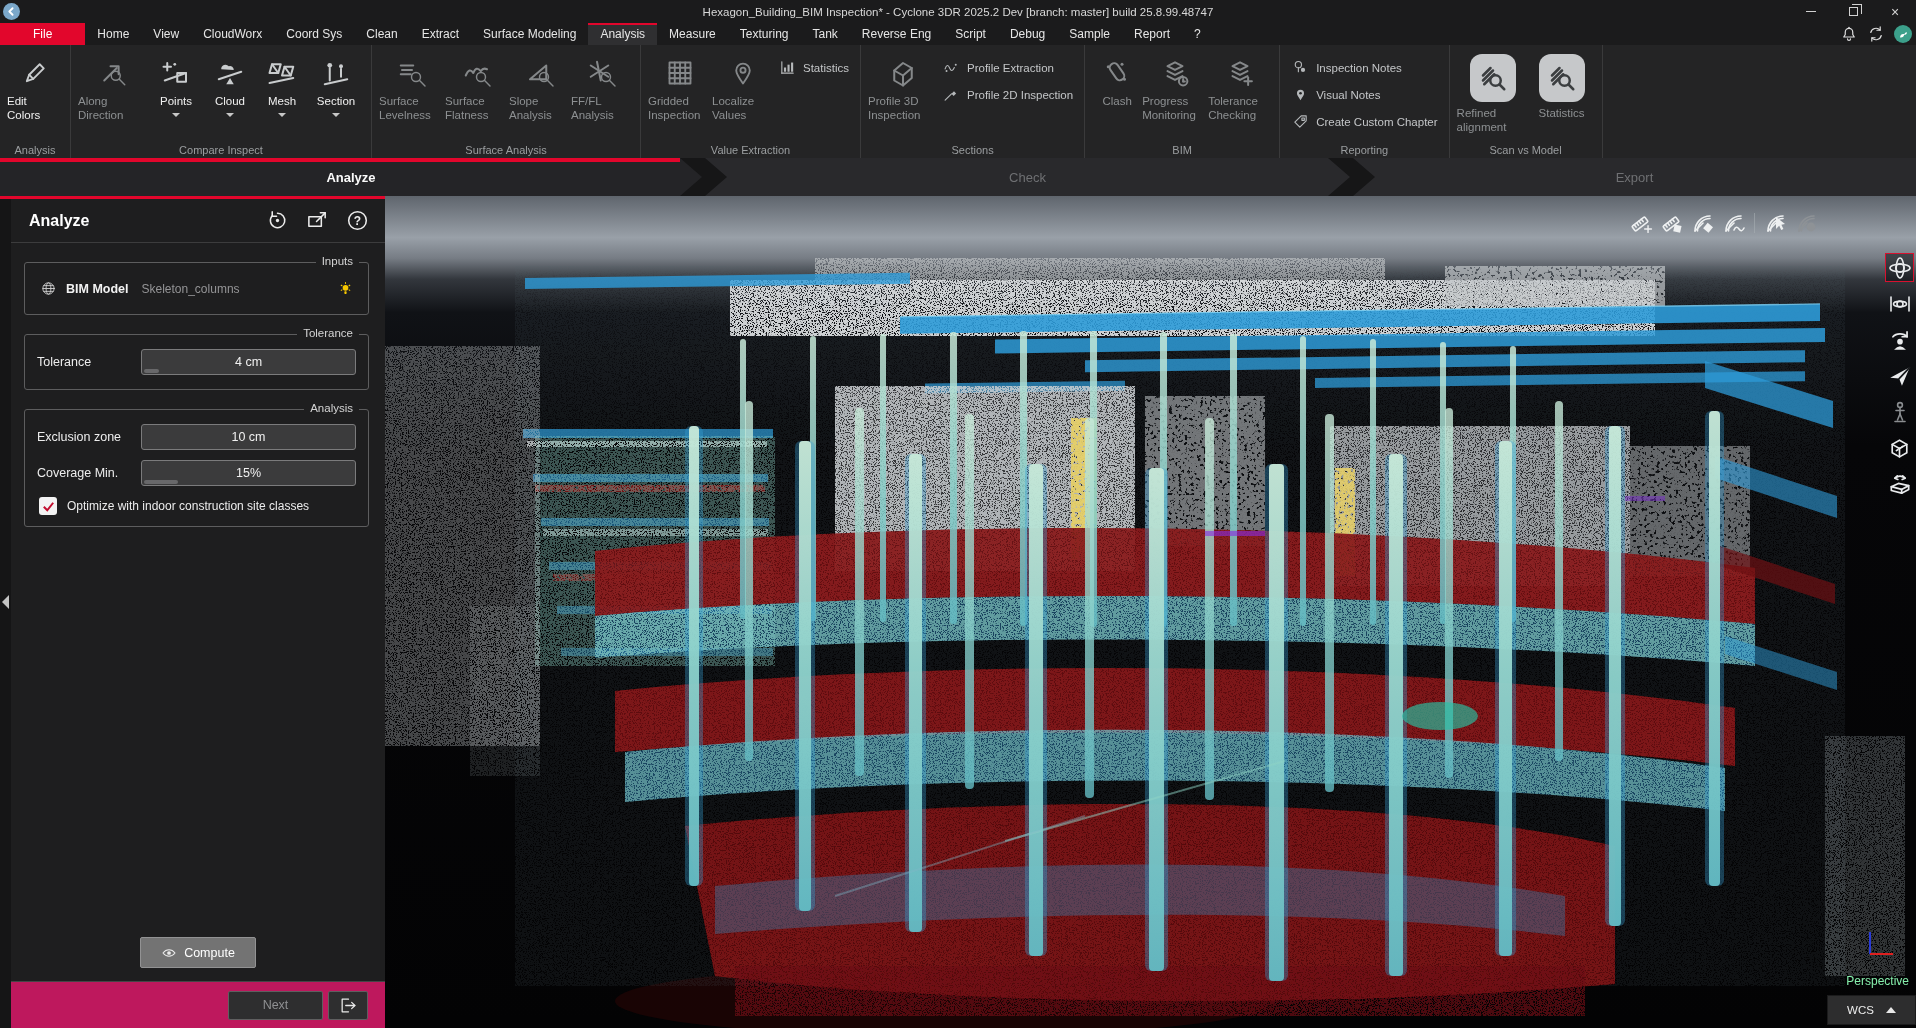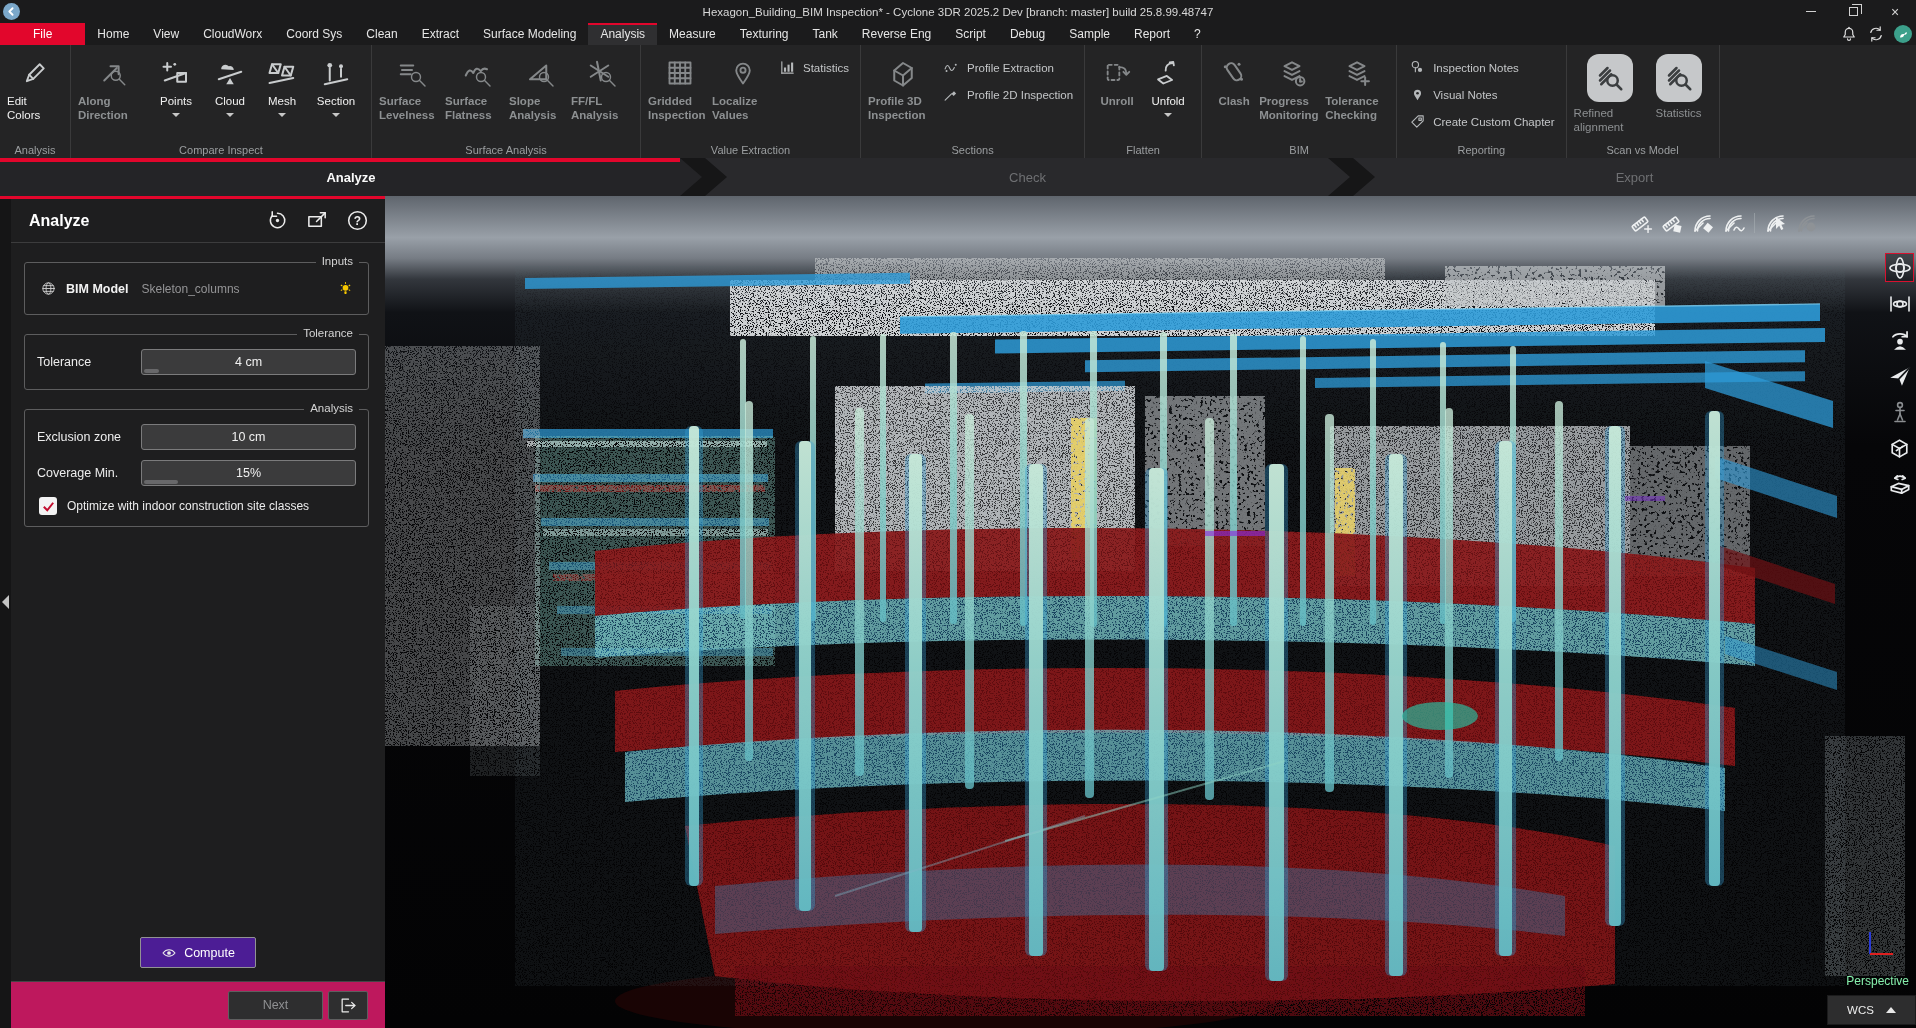--- a/index.html
+++ b/index.html
@@ -26,21 +26,21 @@
   .mr-ic{width:18px;height:18px;color:#dedede;}
   .status-circle{width:18px;height:18px;border-radius:50%;background:#3ca08b;display:flex;align-items:center;justify-content:center;}
 
   
   .ribbon{position:absolute;top:45px;left:0;right:0;height:113px;background:#242425;display:flex;align-items:stretch;}
   .rgroup{position:relative;display:flex;align-items:flex-start;padding:3px 7px 16px 7px;border-right:1px solid #3a3a3b;}
   .rgroup-name{position:absolute;bottom:2px;left:0;right:0;text-align:center;font-size:11px;color:#9b9ea0;white-space:nowrap;}
   .rbtn{width:60px;display:flex;flex-direction:column;align-items:center;padding-top:7px;cursor:default;}
   .rbtn .ric{width:36px;height:36px;display:flex;align-items:center;justify-content:center;color:#c9ccce;}
   .rbtn .rlbl{margin-top:4px;font-size:11.5px;line-height:1.18;color:#f0f0f0;}
-  .rbtn.disabled .rlbl{color:#8d9092;font-weight:bold;}
+  .rbtn.disabled .rlbl{color:#8d9092;}
   .rbtn.disabled .ric{color:#85888a;}
   .drop{width:0;height:0;border:4px solid transparent;border-top-color:#c7c7c7;border-bottom:none;margin-top:4px;}
   .rsmall-col{display:flex;flex-direction:column;gap:8px;padding:10px 4px 0 4px;}
   .rsmall{display:flex;align-items:center;gap:6px;font-size:11.5px;color:#c4c6c8;white-space:nowrap;}
   .rsmall .ric{width:19px;height:19px;color:#b5b8ba;display:flex;align-items:center;justify-content:center;}
   .tilebtn{width:72px;display:flex;flex-direction:column;align-items:center;padding-top:6px;}
   .tile{width:46px;height:48px;border-radius:12px;background:#c6c8ca;display:flex;align-items:center;justify-content:center;color:#3b3e40;}
   .tilebtn .rlbl{margin-top:5px;font-size:11.5px;line-height:1.18;color:#8d9092;}
 
   
@@ -71,21 +71,21 @@
   .in-name{font-size:12.5px;font-weight:bold;color:#f2f2f2;white-space:nowrap;}
   .in-val{font-size:12px;color:#949496;margin-left:4px;white-space:nowrap;overflow:hidden;text-overflow:ellipsis;}
   .in-bulb{margin-left:auto;width:17px;height:17px;flex:0 0 auto;}
   .frow{display:flex;align-items:center;height:36px;}
   .frow .f-lbl{width:104px;font-size:12.5px;color:#ededed;flex:0 0 auto;}
   .fbox{position:relative;flex:1;height:26px;background:#3b3b3c;border:1px solid #7b7b7c;border-radius:3px;display:flex;align-items:center;justify-content:center;font-size:12.5px;color:#f0f0f0;}
   .fnotch{position:absolute;left:2px;bottom:1px;height:4px;background:#68686a;border-radius:2px;}
   .cbrow{display:flex;align-items:center;gap:10px;margin:6px 2px 2px 2px;}
   .cbox{width:18px;height:18px;background:#f3f3f3;border-radius:3px;display:flex;align-items:center;justify-content:center;flex:0 0 auto;}
   .cb-lbl{font-size:12px;color:#ececec;}
-  .compute-btn{position:absolute;left:50%;transform:translateX(-50%);bottom:60px;width:116px;height:31px;background:#4c1d95;border:1px solid #929293;border-radius:2px;display:flex;align-items:center;justify-content:center;gap:7px;font-size:12.5px;color:#fff;}
+  .compute-btn{position:absolute;left:50%;transform:translateX(-50%);bottom:60px;width:116px;height:31px;background:#737373;border:1px solid #929293;border-radius:2px;display:flex;align-items:center;justify-content:center;gap:7px;font-size:12.5px;color:#fff;}
   .compute-btn .ph-ic{width:16px;height:16px;}
   .panel-footer{position:absolute;left:0;right:0;bottom:0;height:47px;background:#be185d;border-top:1px solid #454546;display:flex;align-items:center;justify-content:flex-end;gap:5px;padding-right:17px;}
   .next-btn{width:95px;height:29px;background:#2e2e2f;border:1px solid #5f5f60;border-radius:2px;color:#8f9092;font-size:12.5px;display:flex;align-items:center;justify-content:center;}
   .exit-btn{width:40px;height:29px;background:#2e2e2f;border:1px solid #5f5f60;border-radius:2px;color:#e9e9e9;display:flex;align-items:center;justify-content:center;}
   .exit-btn svg{width:19px;height:19px;}
 
   
   .viewport{position:absolute;top:196px;left:385px;right:0;bottom:0;overflow:hidden;background:#000;}
   .scene{position:absolute;inset:0;}
   .measure-bar{position:absolute;top:13px;left:1242px;display:flex;align-items:center;gap:4px;}
@@ -586,40 +586,20 @@
             <svg class="icx" width="17" height="17" viewBox="0 0 24 24">
               <use href="#sym-pencil-line"></use>
             </svg>
           </span>
         <span>Profile 2D Inspection</span>
       </div>
     </div>
     <div class="rgroup-name">Sections</div>
   </div>
 
-  <div class="rgroup">
-    <div class="rbtn disabled" style="width:50px">
-      <span class="ric">
-          <svg class="icx" width="28" height="28" viewBox="0 0 24 24">
-            <use href="#sym-unroll"></use>
-          </svg>
-        </span>
-      <span class="rlbl">Unroll</span>
-    </div>
-    <div class="rbtn" style="width:52px">
-      <span class="ric">
-          <svg class="icx" width="28" height="28" viewBox="0 0 24 24">
-            <use href="#sym-unfold"></use>
-          </svg>
-        </span>
-      <span class="rlbl">Unfold</span>
-      <span class="drop"></span>
-    </div>
-    <div class="rgroup-name">Flatten</div>
-  </div>
 
   <div class="rgroup">
     <div class="rbtn disabled" style="width:50px">
       <span class="ric">
           <svg class="icx" width="30" height="30" viewBox="0 0 24 24">
             <use href="#sym-cylinder"></use>
           </svg>
         </span>
       <span class="rlbl">Clash</span>
     </div>

